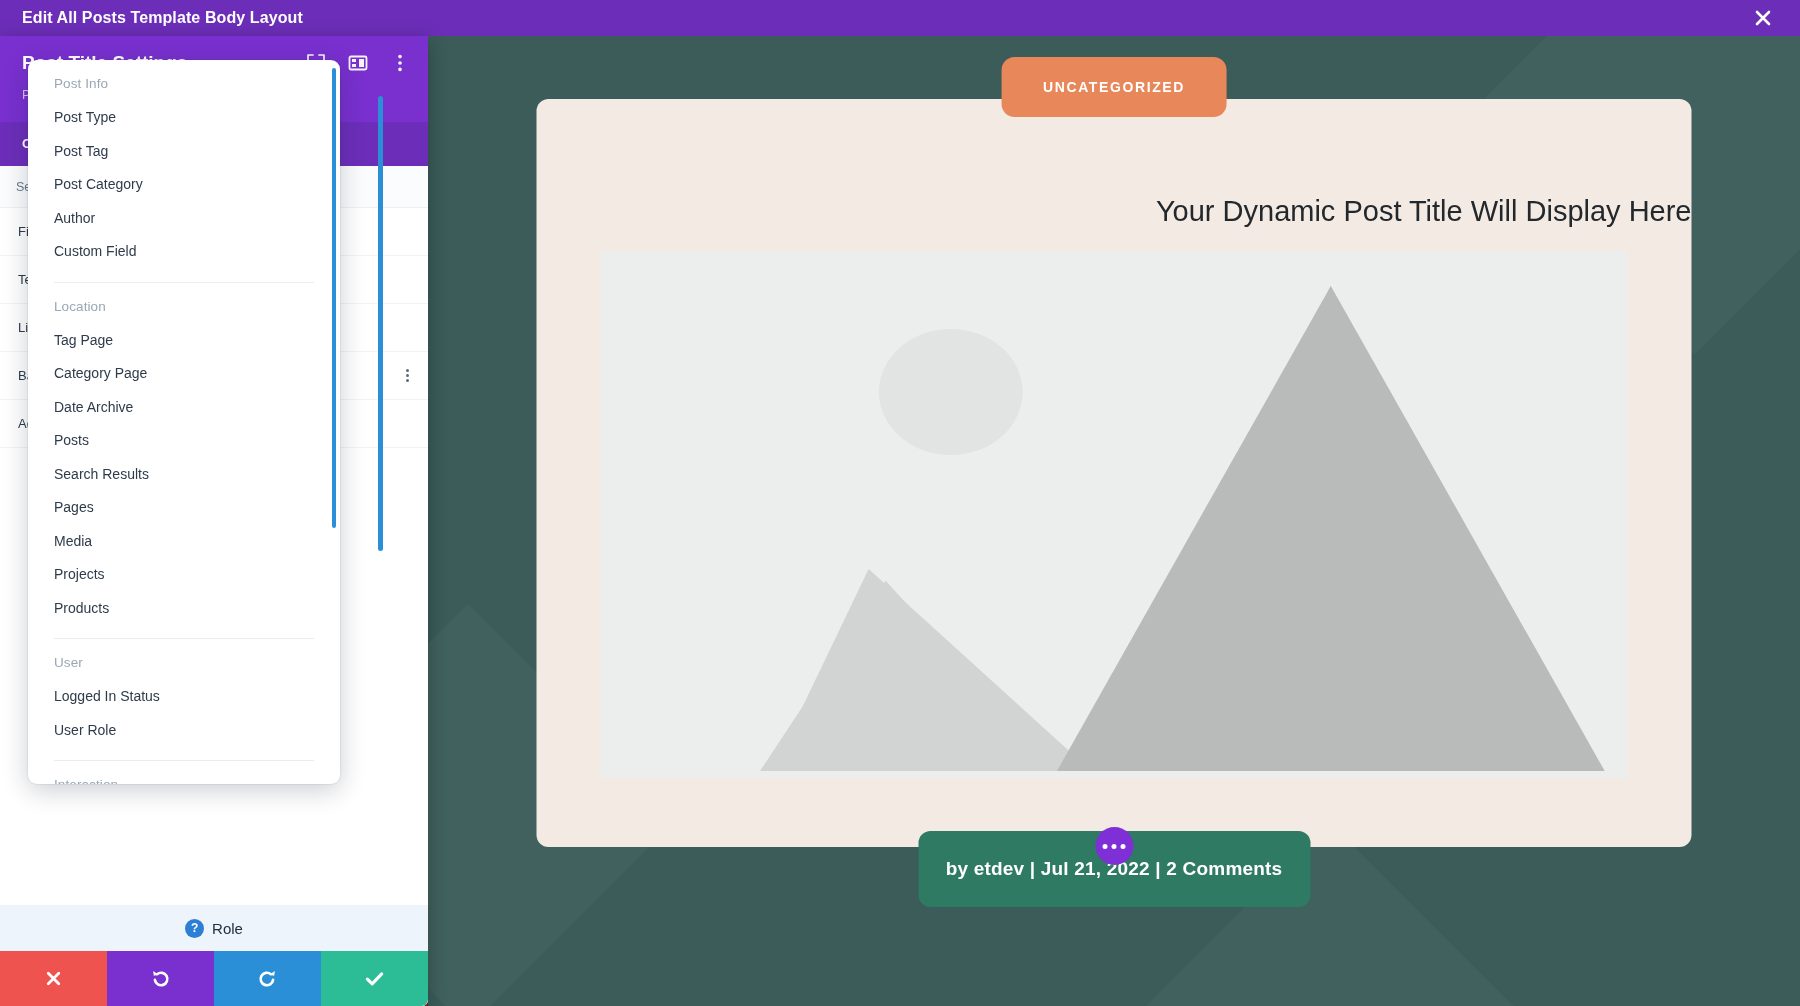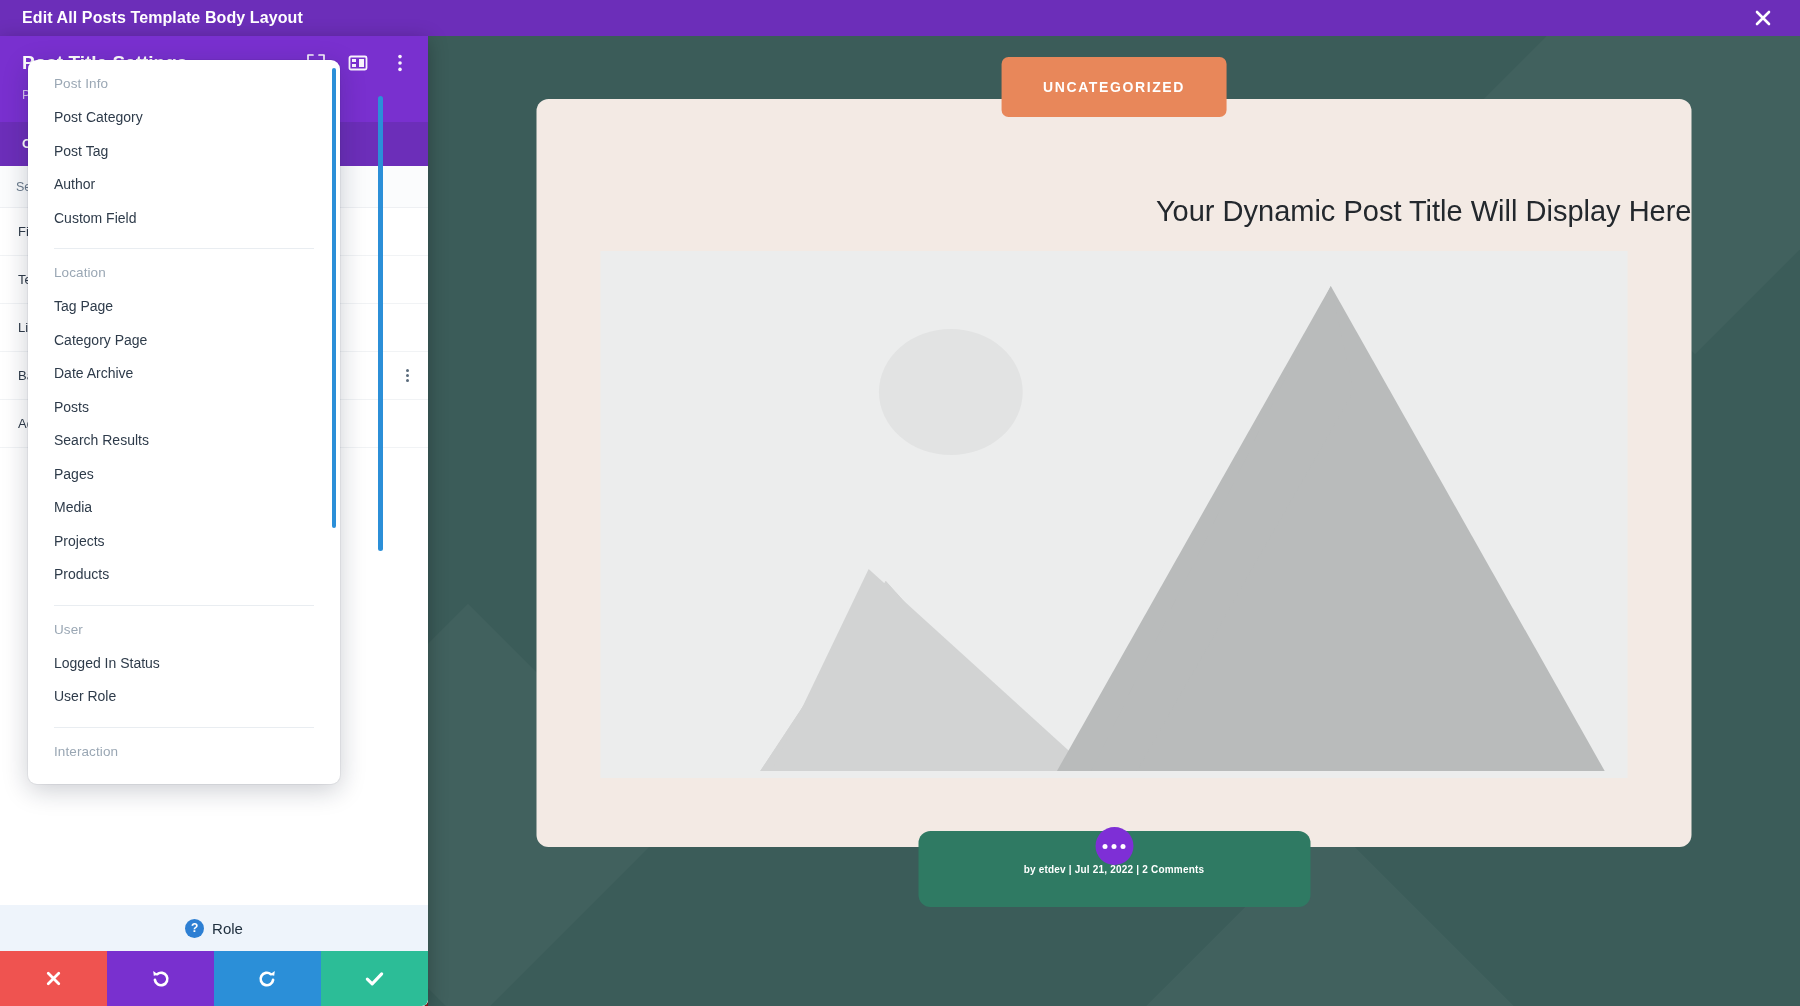--- a/index.html
+++ b/index.html
@@ -233,21 +233,21 @@
   }
   .cat-badge {
     position: absolute;
     left: 50%; transform: translateX(-50%);
     top: -42px;
     background: #e8875a;
     color: #ffffff;
     font-size: 14px; font-weight: bold;
     letter-spacing: 1.6px;
     padding: 22px 42px;
-    border-radius: 7px;
+    border-radius: 13px;
     cursor: pointer;
   }
   .post-title {
     position: absolute;
     top: 96px; left: 0; right: 0;
     text-align: right;
     color: #23282d;
     font-size: 29px;
     font-weight: normal;
   }
@@ -264,21 +264,21 @@
   .meta-bar {
     position: absolute;
     left: 50%; transform: translateX(-50%);
     bottom: -60px;
     width: 392px; height: 76px;
     background: #2f7a63;
     border-radius: 12px;
     display: flex; align-items: center; justify-content: center;
   }
   .meta-text {
-    color: #ffffff; font-size: 10px; font-weight: bold;
+    color: #ffffff; font-size: 19px; font-weight: bold;
     letter-spacing: .2px;
   }
   .dots-fab {
     position: absolute;
     left: 50%; transform: translateX(-50%);
     bottom: -18px;
     width: 38px; height: 38px;
     border-radius: 50%;
     background: #7e2fd6;
     display: flex; align-items: center; justify-content: center;
@@ -442,22 +442,23 @@
 
     <div class="focus-bar"></div>
 
   </div>
 
   <div class="dc-dropdown">
     <div class="dc-scroll">
 
       <div class="dc-section">
         <div class="dc-section-label">Post Info</div>
+        <div class="dc-item">Post Type</div>
+        <div class="dc-item">Post Tag</div>
         <div class="dc-item">Post Category</div>
-        <div class="dc-item">Post Tag</div>
         <div class="dc-item">Author</div>
         <div class="dc-item">Custom Field</div>
       </div>
       <div class="dc-divider"></div>
 
       <div class="dc-section">
         <div class="dc-section-label">Location</div>
         <div class="dc-item">Tag Page</div>
         <div class="dc-item">Category Page</div>
         <div class="dc-item">Date Archive</div>

